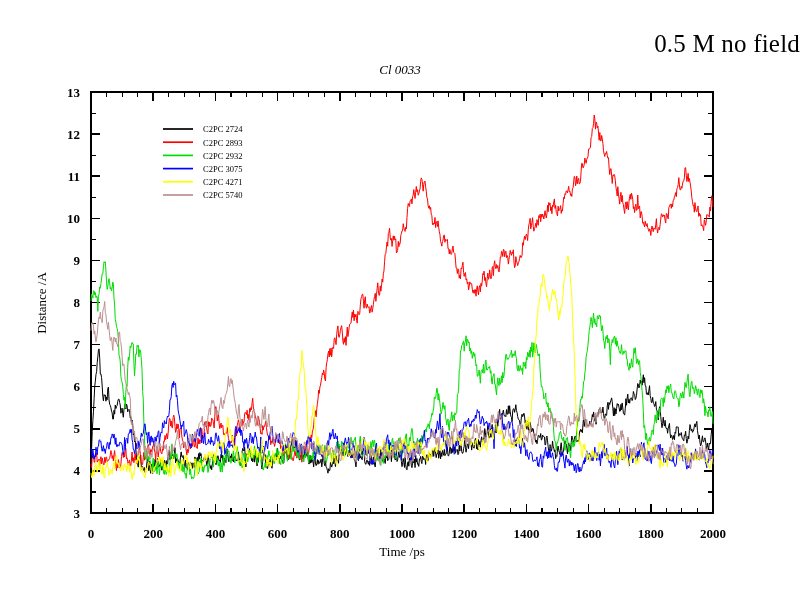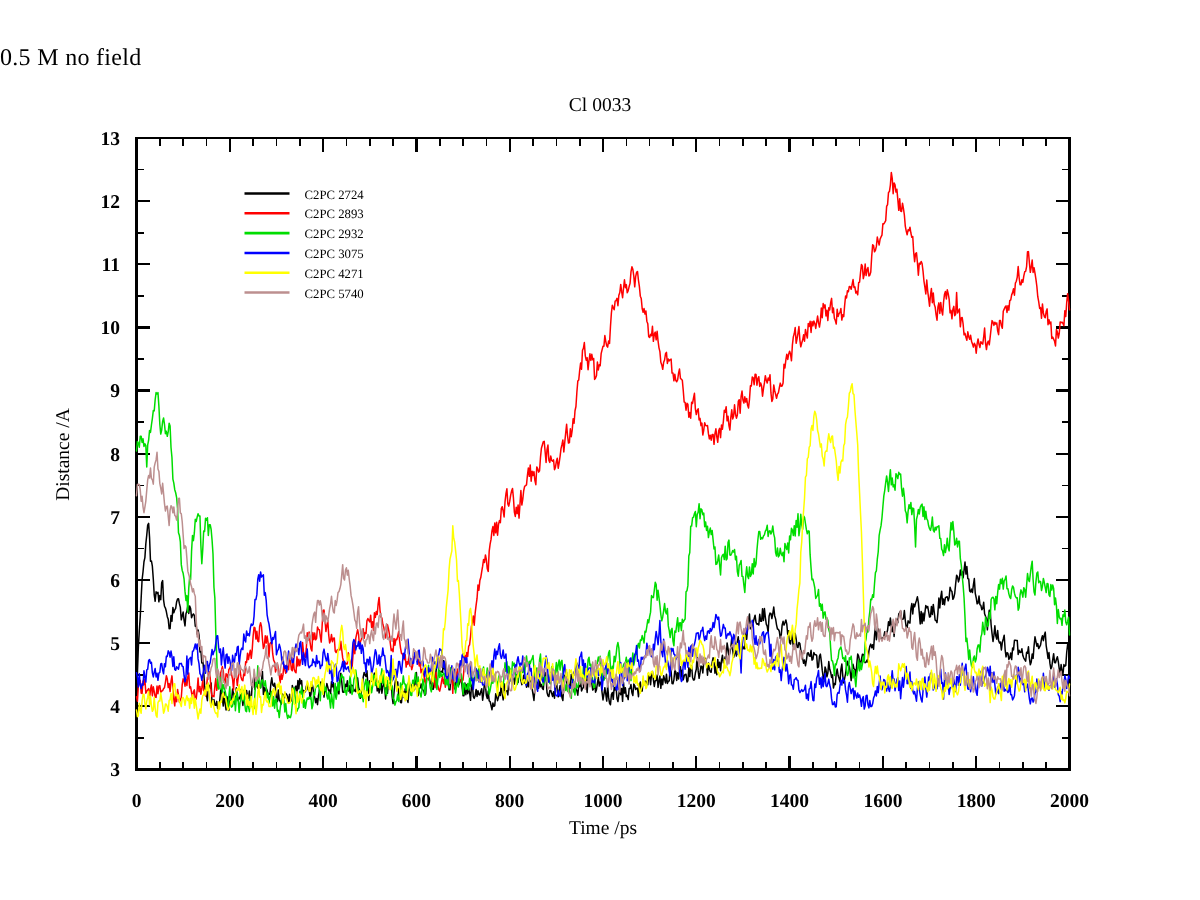--- a/index.html
+++ b/index.html
@@ -19,33 +19,34 @@
     position: relative;
     width: 800px;
     height: 600px;
     background: #ffffff;
   }
   #chart-title {
     position: absolute;
     left: 0;
     top: 30px;
     width: 800px;
-    text-align: left;
-    font-size: 16px;
+    text-align: right;
+    font-size: 25px;
     font-family: "Liberation Serif", "DejaVu Serif", serif;
     letter-spacing: 0.2px;
   }
   #chart-subtitle {
     position: absolute;
     left: 0;
     top: 62px;
     width: 800px;
     text-align: center;
     font-size: 13px;
     font-family: "Liberation Serif", "DejaVu Serif", serif;
+    font-style: italic;
   }
   #plot-svg {
     position: absolute;
     left: 0;
     top: 0;
     width: 800px;
     height: 600px;
   }
   .tick-label {
     font-family: "Liberation Serif", "DejaVu Serif", serif;

